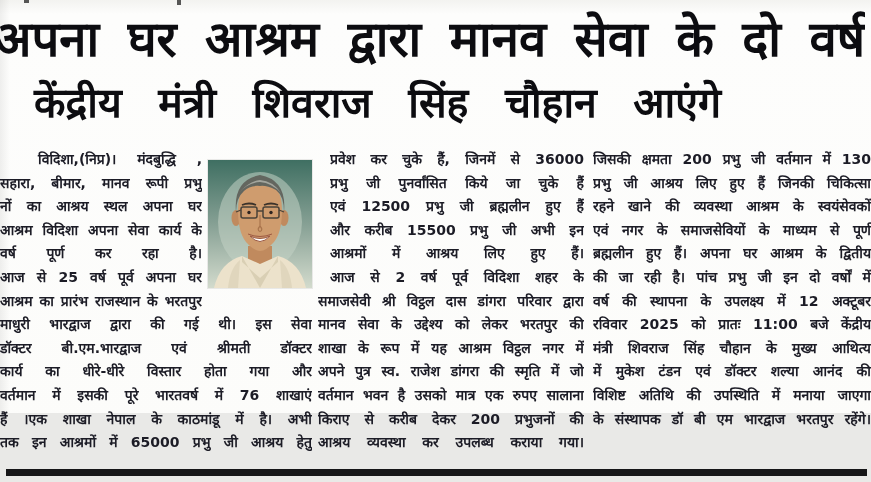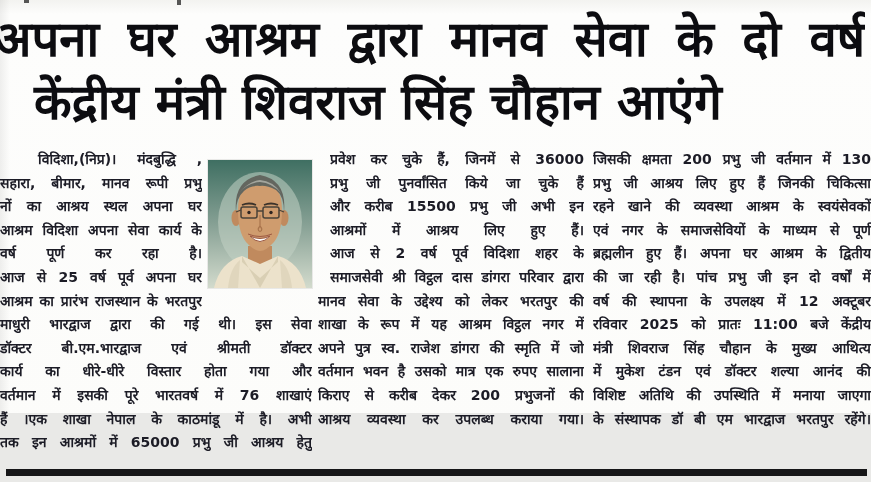--- a/index.html
+++ b/index.html
@@ -22,21 +22,21 @@
   .mark1{left:24px;top:0;width:5px;height:3px;}
   .mark2{left:177px;top:0;width:4px;height:5px;}
 
   
   .headline{position:absolute;left:0;right:0;top:8px;margin:0;font-weight:700;color:#0c0c10;}
   .hl1{
     font-size:49px;line-height:64px;margin-left:-6px;margin-right:6px;
     text-align:justify;text-align-last:justify;white-space:nowrap;overflow:hidden;
   }
   .hl2{
-    font-size:49px;line-height:62px;padding-left:34px;padding-right:150px;
+    font-size:41px;line-height:62px;padding-left:34px;padding-right:150px;
     text-align:justify;text-align-last:justify;white-space:nowrap;overflow:hidden;
   }
 
   
   .body{position:absolute;left:0;top:148px;width:871px;display:flex;}
   .col{font-size:14px;font-weight:700;color:#1c1c26;}
   .col1{width:312px;margin-right:6px;}
   .col2{width:266px;margin-right:9px;}
   .col3{width:278px;}
   .tl{
@@ -122,20 +122,21 @@
           <div class="tl">कार्य का धीरे-धीरे  विस्तार होता गया और</div>
           <div class="tl">वर्तमान में इसकी पूरे भारतवर्ष में 76 शाखाएं</div>
           <div class="tl">हैं ।एक शाखा नेपाल  के काठमांडू में है। अभी</div>
           <div class="tl">तक इन आश्रमों में 65000 प्रभु जी आश्रय हेतु</div>
         </div>
     </div>
 
     <div class="col col2">
         <div class="tl">प्रवेश कर चुके हैं, जिनमें से 36000</div>
         <div class="tl">प्रभु जी पुनर्वांसित किये जा चुके हैं</div>
+        <div class="tl">एवं  12500 प्रभु जी ब्रह्मलीन हुए हैं</div>
         <div class="tl">और करीब 15500 प्रभु जी अभी इन</div>
         <div class="tl">आश्रमों में आश्रय लिए हुए हैं।</div>
         <div class="tl">आज से  2 वर्ष पूर्व विदिशा शहर के</div>
         <div class="tl">समाजसेवी श्री विट्ठल दास  डांगरा परिवार द्वारा</div>
         <div class="tl">मानव सेवा के उद्देश्य को लेकर भरतपुर की</div>
         <div class="tl">शाखा के रूप में यह  आश्रम विट्ठल नगर में</div>
         <div class="tl">अपने पुत्र स्व. राजेश डांगरा की स्मृति में जो</div>
         <div class="tl">वर्तमान भवन है उसको मात्र एक रुपए सालाना</div>
         <div class="tl">किराए से करीब देकर 200 प्रभुजनों की</div>
         <div class="tl">आश्रय व्यवस्था कर उपलब्ध कराया गया।</div>

